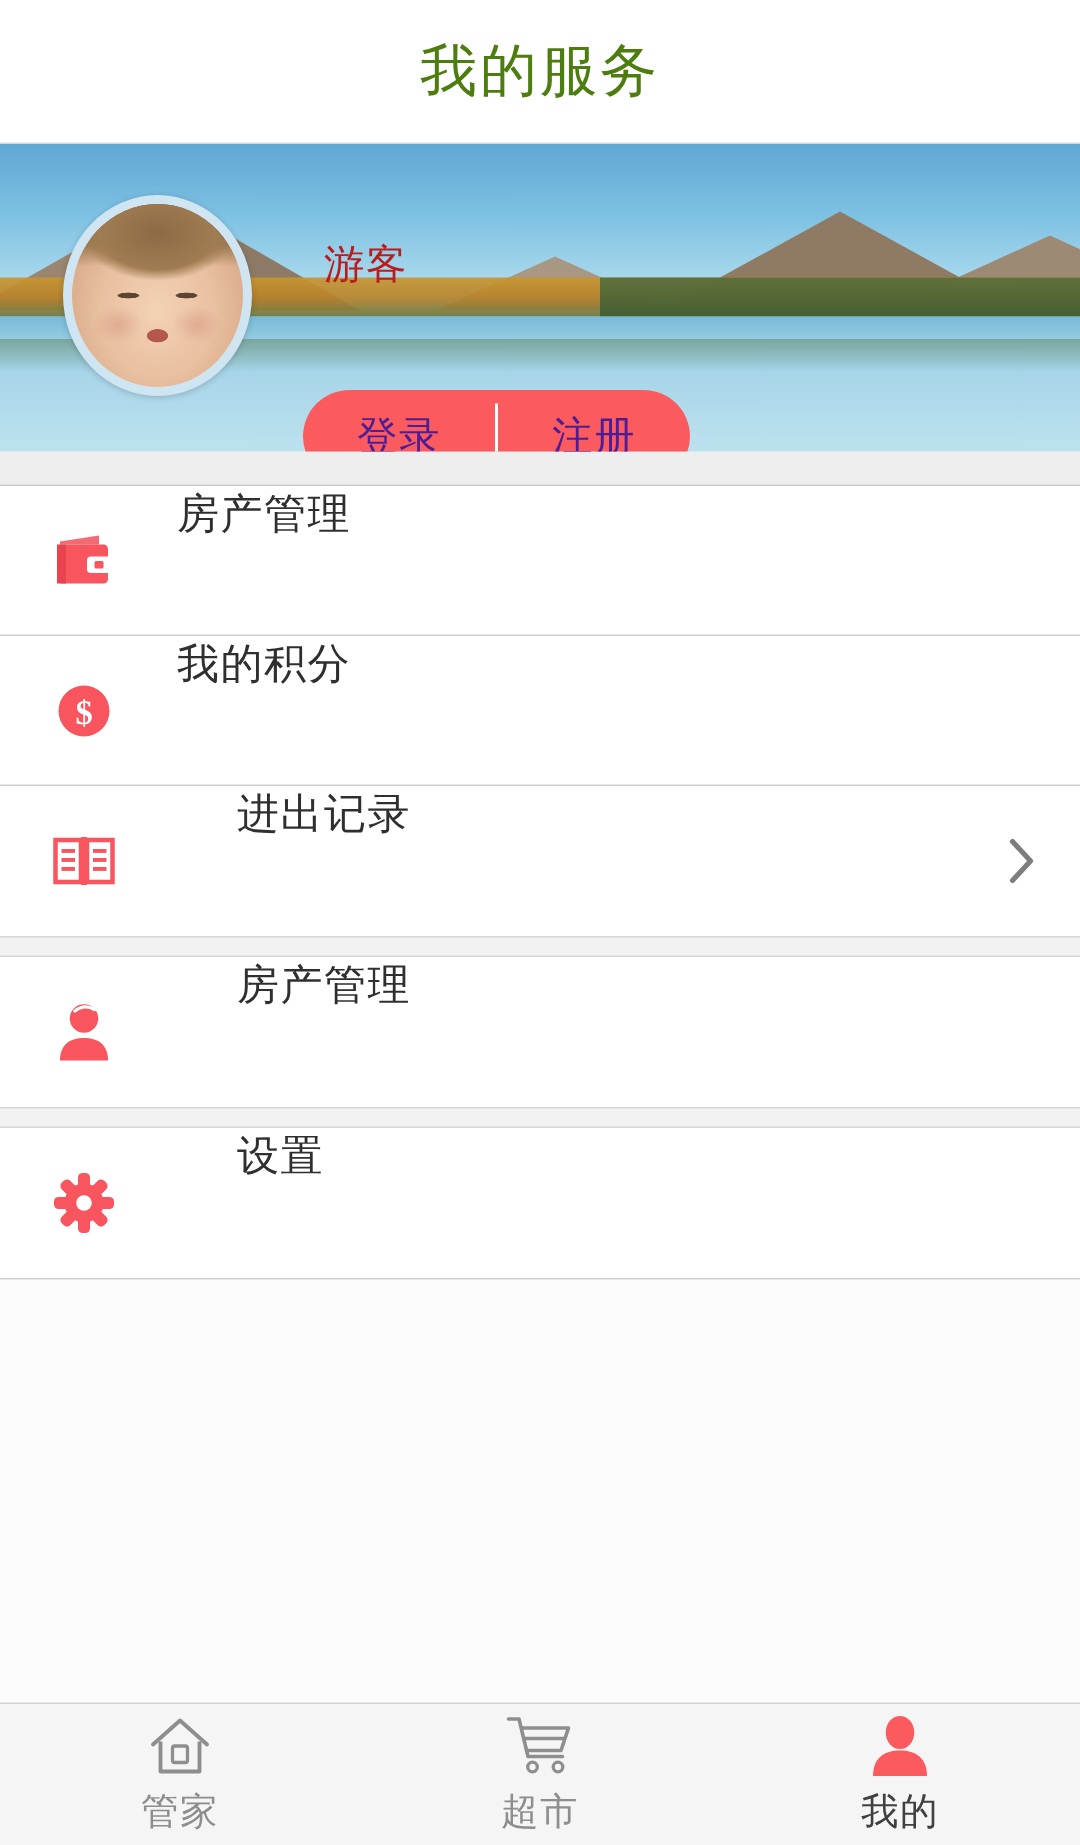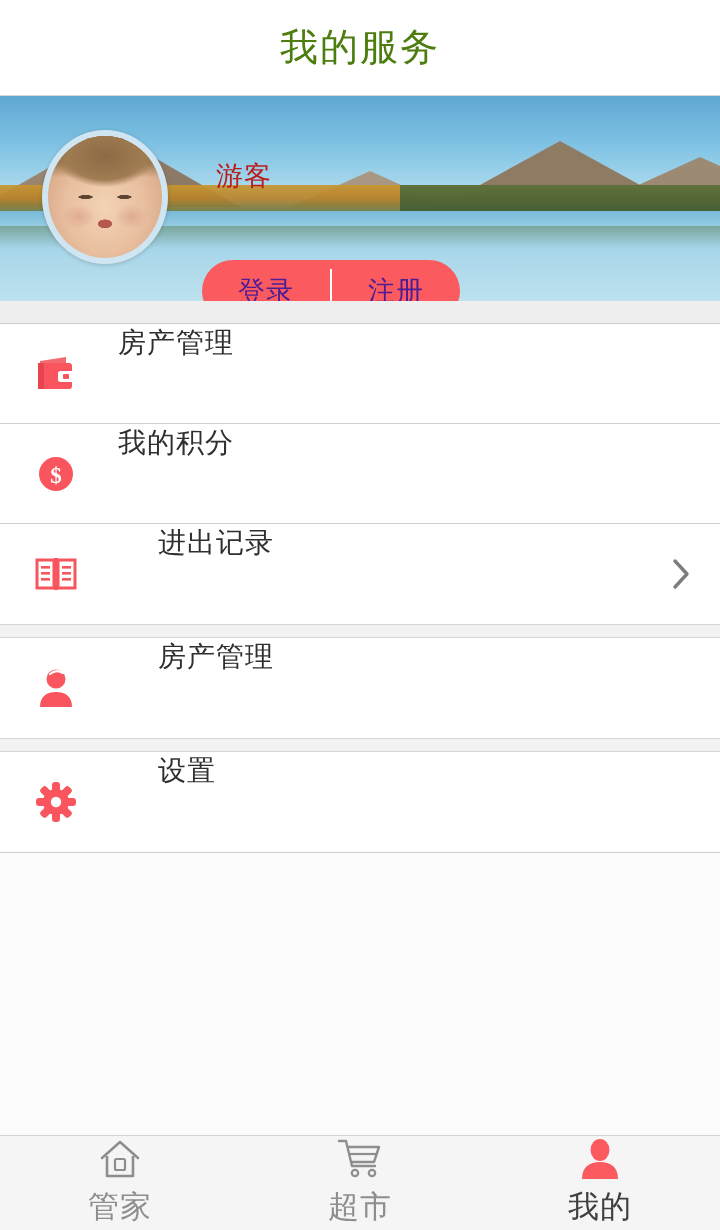--- a/index.html
+++ b/index.html
@@ -295,21 +295,21 @@
     gap: 6px;
     cursor: pointer;
   }
   .tab-icon {
     height: 42px;
     display: flex;
     align-items: flex-end;
     justify-content: center;
   }
   .tab-label {
-    font-size: 31px;
+    font-size: 25px;
     color: #8e8e8e;
     letter-spacing: 1px;
   }
   .tab.active .tab-label { color: #404040; }
 </style>
 </head>
 <body>
 
 <div class="screen">
 

